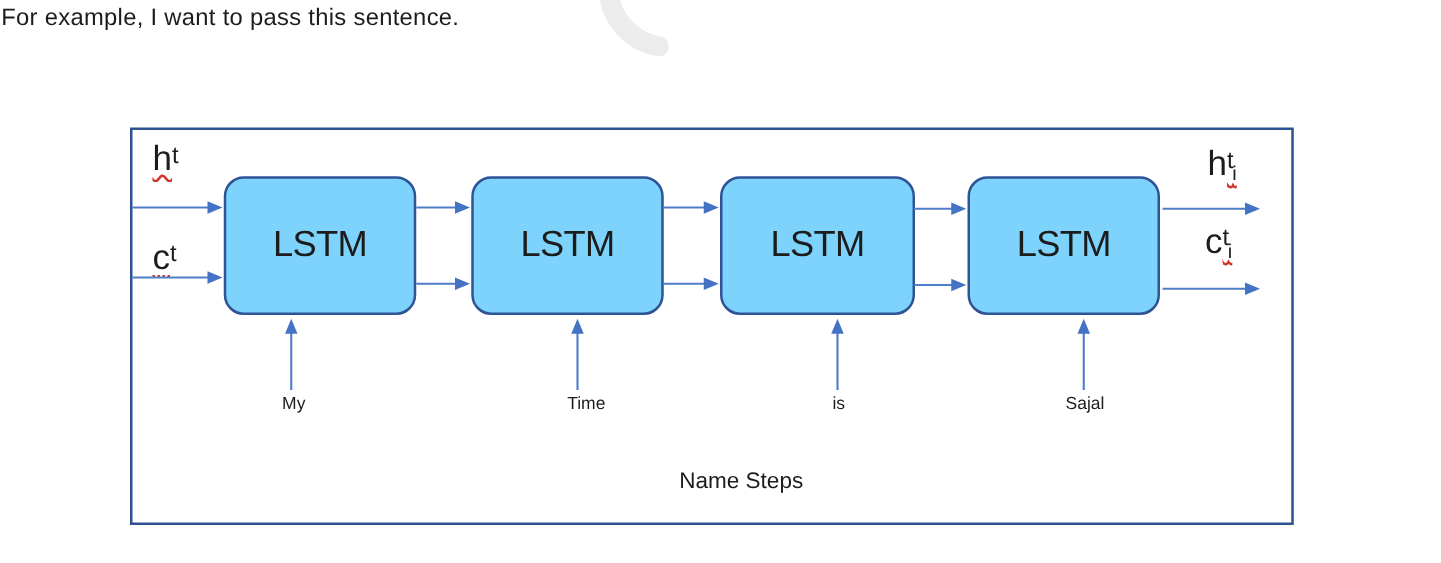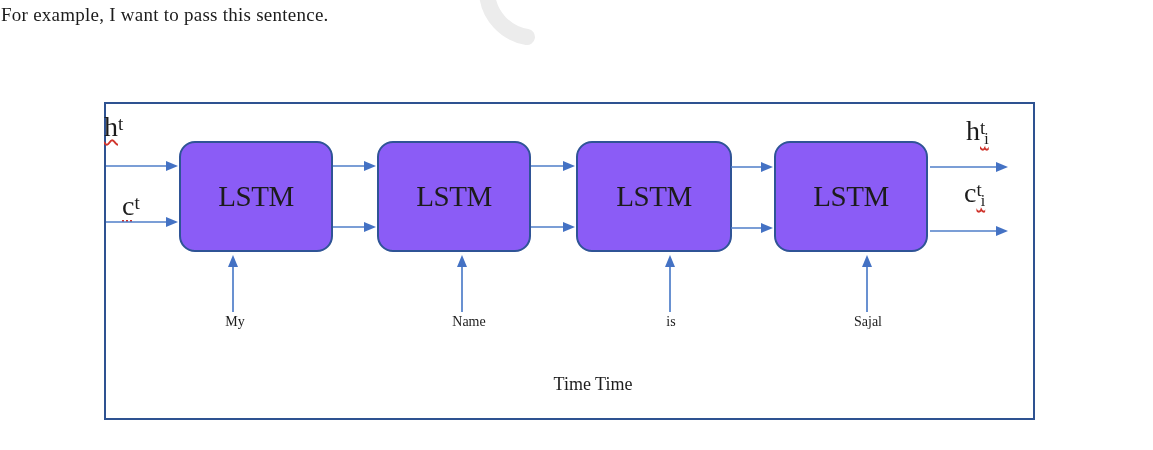--- a/index.html
+++ b/index.html
@@ -7,39 +7,39 @@
     --cell-border:#2f5496;
     --arrow-line:#4f7ec9;
     --arrow-head:#4472c4;
     --text:#1c1c1c;
     --red:#d0342c;
     --watermark:#ececec;
   }
   html,body{margin:0;padding:0;background:#ffffff;}
   .stage{
     position:relative;width:1153px;height:450px;overflow:hidden;background:#ffffff;
-    font-family:Liberation Serif, serif;color:var(--text);
+    font-family:Liberation Sans, sans-serif;color:var(--text);
   }
   .watermark{position:absolute;left:460px;top:0;pointer-events:none;}
   .header{position:absolute;left:1px;top:0;}
   .header p{margin:0;font-size:19px;letter-spacing:.25px;line-height:30px;color:var(--text);}
   .wavy{
     text-decoration:underline;
     text-decoration-style:wavy;
     text-decoration-color:var(--red);
     text-decoration-thickness:1.5px;
     text-underline-offset:3px;
   }
   .frame{
     position:absolute;left:104px;top:102px;width:931px;height:318px;
     border:2.5px solid var(--frame-border);box-sizing:border-box;background:transparent;
   }
   .cell{
     position:absolute;top:141px;height:111px;box-sizing:border-box;
-    border:2.6px solid var(--cell-border);border-radius:16px;background:#8b5cf6;
+    border:2.6px solid var(--cell-border);border-radius:16px;background:#7dd3fc;
     display:flex;align-items:center;justify-content:center;
   }
   .cell-label{font-size:29px;letter-spacing:-0.5px;color:var(--text);}
   .arrows{position:absolute;left:0;top:0;pointer-events:none;}
   .state-label{position:absolute;font-size:28px;line-height:28px;color:var(--text);white-space:nowrap;}
   .state-label .base{display:inline-block;}
   .supt{font-size:19px;vertical-align:6px;line-height:0;}
   .subi{font-size:16px;vertical-align:-4px;line-height:0;margin-left:-1px;}
   .dotted{
     text-decoration:underline;
@@ -73,21 +73,21 @@
   <svg class="watermark" width="140" height="60" viewBox="0 0 140 60">
     <path d="M 27 -6 A 48 48 0 0 0 67 37" fill="none" stroke="#ececec" stroke-width="16" stroke-linecap="round"></path>
   </svg>
 
   <div class="header">
     <p>For example, I want to pass this sentence.</p>
   </div>
 
   <div class="frame"></div>
 
-  <div class="state-label" style="left:104px;top:113px"><span class="base wavy">h</span><sup class="supt">t</sup></div>
+  <div class="state-label" style="left:122px;top:113px"><span class="base wavy">h</span><sup class="supt">t</sup></div>
   <div class="state-label" style="left:122px;top:192px"><span class="base dotted">c</span><sup class="supt">t</sup></div>
 
   <div class="state-label" style="left:966px;top:117px"><span class="wavy-group"><span class="base">h</span><sup class="supt">t</sup><sub class="subi">i</sub></span></div>
   <div class="state-label" style="left:964px;top:179px"><span class="wavy-group"><span class="base">c</span><sup class="supt">t</sup><sub class="subi">i</sub></span></div>
 
   <div class="cell" style="left:179px;width:154px">
       <span class="cell-label">LSTM</span>
     </div>
   <div class="cell" style="left:377px;width:154px">
       <span class="cell-label">LSTM</span>
@@ -152,19 +152,19 @@
         <line x1="670" y1="312" x2="670" y2="264" stroke="#4f7ec9" stroke-width="1.7"></line>
         <polygon points="670,255 675,267 665,267" fill="#4472c4"></polygon>
       </g>
       <g>
         <line x1="867" y1="312" x2="867" y2="264" stroke="#4f7ec9" stroke-width="1.7"></line>
         <polygon points="867,255 872,267 862,267" fill="#4472c4"></polygon>
       </g>
     </svg>
 
   <div class="word" style="left:235px">My</div>
-  <div class="word" style="left:469px">Name</div>
+  <div class="word" style="left:469px">Time</div>
   <div class="word" style="left:671px">is</div>
   <div class="word" style="left:868px">Sajal</div>
 
-  <div class="axis-label">Time Time</div>
+  <div class="axis-label">Name Steps</div>
 
 </div>
 
 </body></html>

